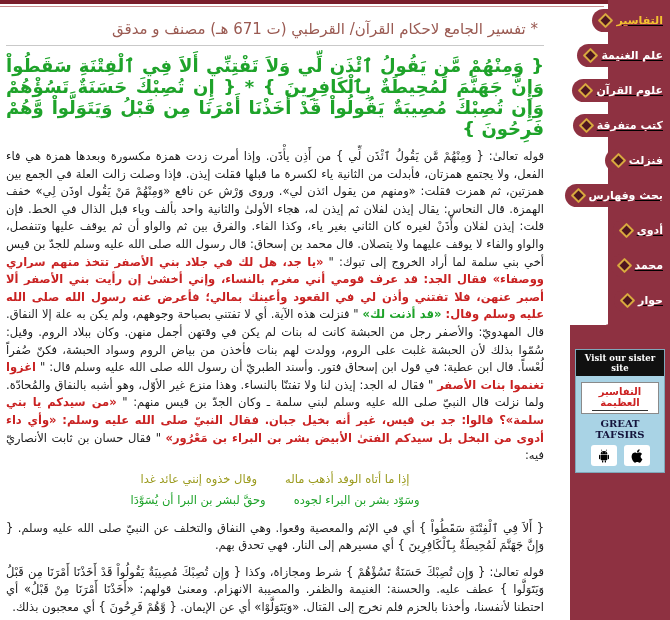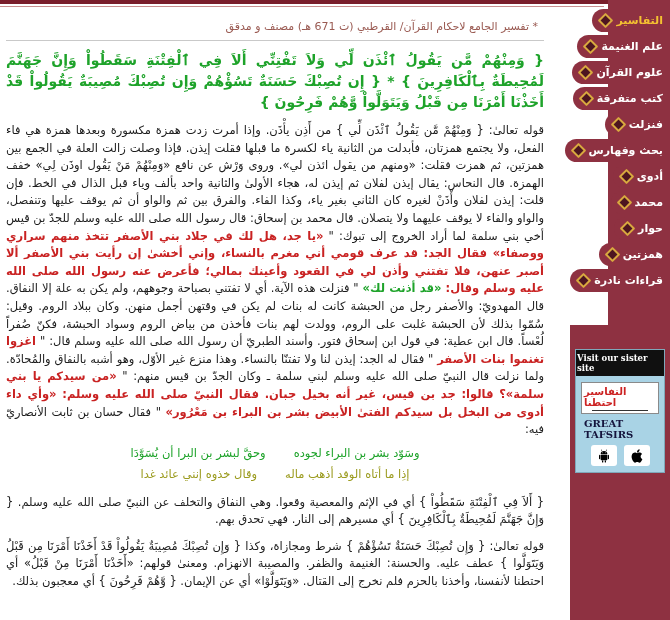--- a/index.html
+++ b/index.html
@@ -6,48 +6,48 @@
   body{
     width:670px;height:620px;position:relative;overflow:hidden;
     background:#ffffff;font-family:"DejaVu Sans","Liberation Sans",sans-serif;
   }
   
   .topbar{position:absolute;top:0;left:0;width:670px;height:4px;background:#7a1e2b;}
   .topbar-line{position:absolute;top:6px;left:0;width:604px;height:1px;background:#c98f8f;}
 
   
   .main{position:absolute;top:10px;left:6px;width:538px;direction:rtl;}
-  .page-title{color:#9a5a52;font-size:11px;text-align:right;padding:10px 6px 7px 0;}
+  .page-title{color:#9a5a52;font-size:15px;text-align:right;padding:10px 6px 7px 0;}
   .rule{border-bottom:1px solid #c9c9c9;margin:0 0 9px 0;}
-  .verse{color:#1ea32a;font-weight:bold;font-size:14px;line-height:21px;text-align:justify;margin-bottom:8px;}
+  .verse{color:#1ea32a;font-weight:bold;font-size:18px;line-height:21px;text-align:justify;margin-bottom:8px;}
   .para{color:#1c1c1c;font-size:11.5px;line-height:17.6px;text-align:justify;margin-top:9px;}
   .seg-black{color:#1c1c1c;margin-top:40px;}
   .seg-red{color:#c92222;font-weight:bold;}
   .seg-green{color:#1ea32a;font-weight:bold;}
   .poetry{text-align:center;font-size:11.5px;line-height:21px;margin-top:4px;}
   .pline .h{display:inline-block;margin:0 14px;}
   .line-green{color:#1ea32a;}
   .line-olive{color:#9b9b1e;}
 
   
   .sidebar{position:absolute;top:0;right:0;width:128px;height:620px;}
   .spine{position:absolute;top:0;right:0;width:62px;height:620px;background:#8e3141;}
-  .tabs{position:absolute;top:9px;right:0;display:flex;flex-direction:column;align-items:flex-end;gap:3px;}
+  .tabs{position:absolute;top:9px;right:0;display:flex;flex-direction:column;align-items:flex-end;gap:12px;text-decoration:underline;}
   .tab{
     background:#8e3141;border-radius:12px 0 0 12px;height:23px;
     display:flex;align-items:center;gap:5px;padding:0 7px 0 8px;
     color:#ffffff;font-size:11px;font-weight:bold;direction:ltr;cursor:pointer;white-space:nowrap;
   }
   .tab .dia{width:7px;height:7px;border:2px solid #d8a93f;background:#4d1520;transform:rotate(45deg);border-radius:1px;flex:none;}
   .tab .lbl{direction:rtl;}
   .tab.active .lbl{color:#f4c231;}
 
   .panel{position:absolute;top:325px;right:0;width:100px;height:295px;background:#8e3141;}
 
-  .sister{width:88px;margin:24px auto 0;background:#a9d3e5;border:1px solid #7fa8ba;padding-bottom:6px;}
+  .sister{width:88px;margin:24px auto 0;background:#a9d3e5;border:1px solid #7fa8ba;text-align:center;padding-bottom:6px;}
   .sister-hd{background:#101010;color:#ffffff;font-size:8.5px;font-weight:bold;
     font-family:"DejaVu Serif","Liberation Serif",serif;padding:3px 1px;}
   .sister-ar{background:#ffffff;border:1px solid #8a8a8a;color:#cc2222;font-size:10px;font-weight:bold;
     margin:6px 5px 4px;padding:3px 2px 2px;cursor:pointer;}
   .sister-ar-line{height:1px;background:#333;margin:2px 8px 0;}
   .sister-en{color:#14143c;font-family:"DejaVu Serif","Liberation Serif",serif;font-weight:bold;font-size:10px;margin:3px 8px 5px;}
   .apps{display:flex;justify-content:center;gap:7px;}
   .app{width:26px;height:21px;background:#ffffff;border-radius:3px;display:flex;align-items:center;justify-content:center;cursor:pointer;}
 </style>
 </head>
@@ -56,22 +56,22 @@
 <div class="topbar"></div>
 <div class="topbar-line"></div>
 
 <div class="main">
   <div class="page-title">* تفسير الجامع لاحكام القرآن/ القرطبي (ت 671 هـ) مصنف و مدقق</div>
   <div class="rule"></div>
   <div class="verse">{ وَمِنْهُمْ مَّن يَقُولُ ٱئْذَن لِّي وَلاَ تَفْتِنِّي أَلاَ فِي ٱلْفِتْنَةِ سَقَطُواْ وَإِنَّ جَهَنَّمَ لَمُحِيطَةٌ بِٱلْكَافِرِينَ } * { إِن تُصِبْكَ حَسَنَةٌ تَسُؤْهُمْ وَإِن تُصِبْكَ مُصِيبَةٌ يَقُولُواْ قَدْ أَخَذْنَا أَمْرَنَا مِن قَبْلُ وَيَتَوَلَّواْ وَّهُمْ فَرِحُونَ }</div>
   <div id="commentary">
       <div class="para"><span class="seg-black">قوله تعالىٰ: { وَمِنْهُمْ مَّن يَقُولُ ٱئْذَن لِّي } من أَذِن يأْذَن. وإذا أمرت زدت همزة مكسورة وبعدها همزة هي فاء الفعل، ولا يجتمع همزتان، فأبدلت من الثانية ياء لكسرة ما قبلها فقلت إيذن. فإذا وصلت زالت العلة في الجمع بين همزتين، ثم همزت فقلت: «ومنهم من يقول ائذن لي». وروى وَرْش عن نافع «وَمِنْهُمْ مَنْ يَقُول اوذَن لِي» خفف الهمزة. قال النحاس: يقال إيذن لفلان ثم إيذن له، هجاء الأولىٰ والثانية واحد بألف وياء قبل الذال في الخط. فإن قلت: إيذن لفلان وأْذَنْ لغيره كان الثاني بغير ياء، وكذا الفاء. والفرق بين ثم والواو أن ثم يوقف عليها وتنفصل، والواو والفاء لا يوقف عليهما ولا يتصلان. قال محمد بن إسحاق: قال رسول الله صلى الله عليه وسلم للجدّ بن قيس أخي بني سلمة لما أراد الخروج إلى تبوك: " </span><span class="seg-red">«يا جد، هل لك في جلاد بني الأصفر تتخذ منهم سراري ووصفاء» فقال الجد: قد عرف قومي أني مغرم بالنساء، وإني أخشىٰ إن رأيت بني الأصفر ألا أصبر عنهن، فلا تفتني وأذن لي في القعود وأعينك بمالي؛ فأعرض عنه رسول الله صلى الله عليه وسلم وقال: </span><span class="seg-green">«قد أذنت لك»</span><span class="seg-black"> " فنزلت هذه الآية. أي لا تفتني بصباحة وجوههم، ولم يكن به علة إلا النفاق. قال المهدويّ: والأصفر رجل من الحبشة كانت له بنات لم يكن في وقتهن أجمل منهن. وكان ببلاد الروم. وقيل: سُمّوا بذلك لأن الحبشة غلبت على الروم، وولدت لهم بنات فأخذن من بياض الروم وسواد الحبشة، فكنّ صُفراً لُعْساً. قال ابن عطية: في قول ابن إسحاق فتور. وأسند الطبريّ أن رسول الله صلى الله عليه وسلم قال: " </span><span class="seg-red">اغزوا تغنموا بنات الأصفر</span><span class="seg-black"> " فقال له الجد: إيذن لنا ولا تفتنّا بالنساء. وهذا منزع غير الأوّل، وهو أشبه بالنفاق والمُحادّة. ولما نزلت قال النبيّ صلى الله عليه وسلم لبني سلمة ـ وكان الجدّ بن قيس منهم: " </span><span class="seg-red">«من سيدكم يا بني سلمة»؟ قالوا: جد بن قيس، غير أنه بخيل جبان. فقال النبيّ صلى الله عليه وسلم: «وأي داء أدوى من البخل بل سيدكم الفتىٰ الأبيض بشر بن البراء بن مَعْرُور»</span><span class="seg-black"> " فقال حسان بن ثابت الأنصاريّ فيه:</span></div>
       <div class="poetry">
+        <div class="pline line-olive"><span class="h">إذِا ما أتاه الوفد أذهب ماله</span><span class="h">وقال خذوه إنني عائد غدا</span></div>
         <div class="pline line-green"><span class="h">وسَوّد بشر بن البراء لجوده</span><span class="h">وحقَّ لبشر بن البرا أن يُسَوَّدَا</span></div>
-        <div class="pline line-olive"><span class="h">إذِا ما أتاه الوفد أذهب ماله</span><span class="h">وقال خذوه إنني عائد غدا</span></div>
       </div>
       <div class="para"><span class="seg-black">{ أَلاَ فِي ٱلْفِتْنَةِ سَقَطُواْ } أي في الإثم والمعصية وقعوا. وهي النفاق والتخلف عن النبيّ صلى الله عليه وسلم. { وَإِنَّ جَهَنَّمَ لَمُحِيطَةٌ بِٱلْكَافِرِينَ } أي مسيرهم إلى النار. فهي تحدق بهم.</span></div>
       <div class="para"><span class="seg-black">قوله تعالىٰ: { وَإِن تُصِبْكَ حَسَنَةٌ تَسُؤْهُمْ } شرط ومجازاة، وكذا { وَإِن تُصِبْكَ مُصِيبَةٌ يَقُولُواْ قَدْ أَخَذْنَا أَمْرَنَا مِن قَبْلُ وَيَتَوَلَّوا } عطف عليه. والحسنة: الغنيمة والظفر. والمصيبة الانهزام. ومعنىٰ قولهم: «أَخَذْنَا أَمْرَنَا مِنْ قَبْلُ» أي احتطنا لأنفسنا، وأخذنا بالحزم فلم نخرج إلى القتال. «وَيَتَوَلَّوْا» أي عن الإيمان. { وَّهُمْ فَرِحُونَ } أي معجبون بذلك.</span></div>
     </div>
 </div>
 
 <div class="sidebar">
   <div class="spine"></div>
   <div class="tabs" id="tabs">
       <div class="tab active">
@@ -117,21 +117,21 @@
       <div class="tab">
         <span class="dia"></span>
         <span class="lbl">قراءات نادرة</span>
       </div>
     </div>
 
   <div class="panel">
     <div class="sister">
       <div class="sister-hd">Visit our sister site</div>
       <div class="sister-ar">
-        <span>التفاسير احتطنا</span>
+        <span>التفاسير العظيمة</span>
         <div class="sister-ar-line"></div>
       </div>
       <div class="sister-en">GREAT TAFSIRS</div>
       <div class="apps">
         <span class="app">
           <svg width="16" height="16" viewBox="0 0 24 24" fill="#000">
             <path d="M8.6 4.6 7.4 2.7l.7-.4 1.2 1.9zM15.4 4.6l1.2-1.9-.7-.4-1.2 1.9z"></path>
             <path d="M7 9.5a5 5 0 0 1 10 0z"></path>
             <circle cx="9.6" cy="7.3" r="0.7" fill="#fff"></circle>
             <circle cx="14.4" cy="7.3" r="0.7" fill="#fff"></circle>

